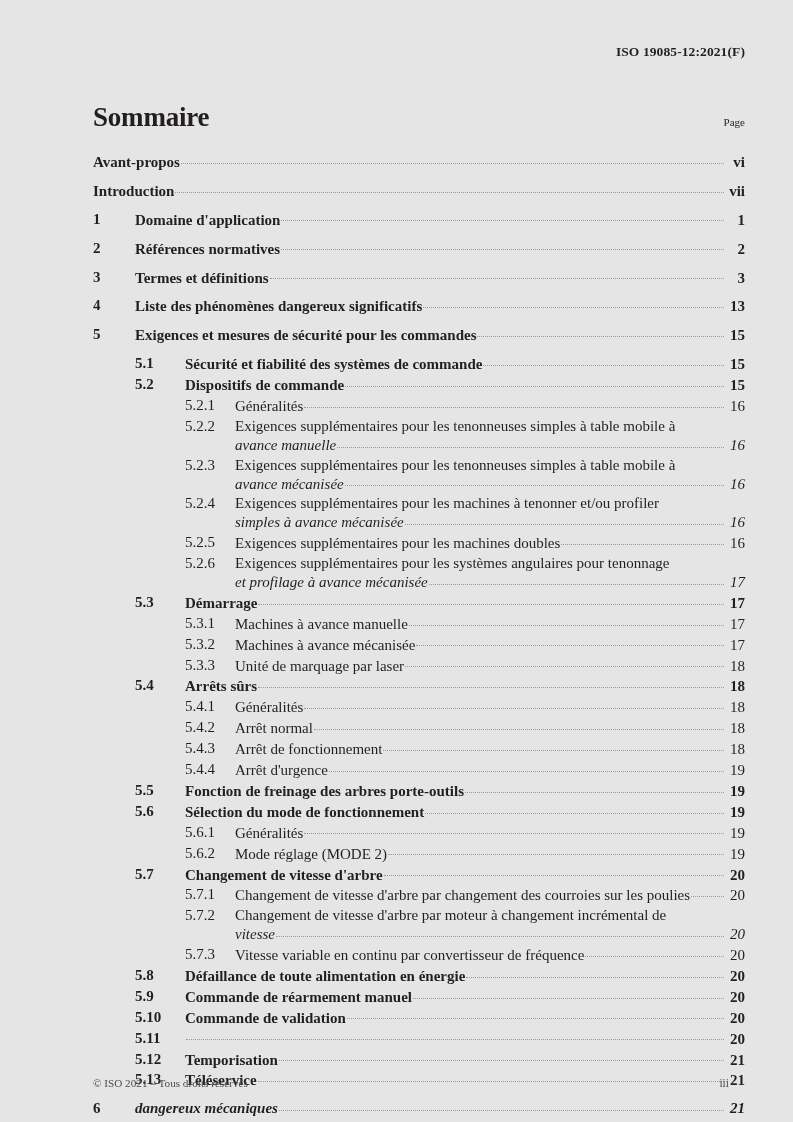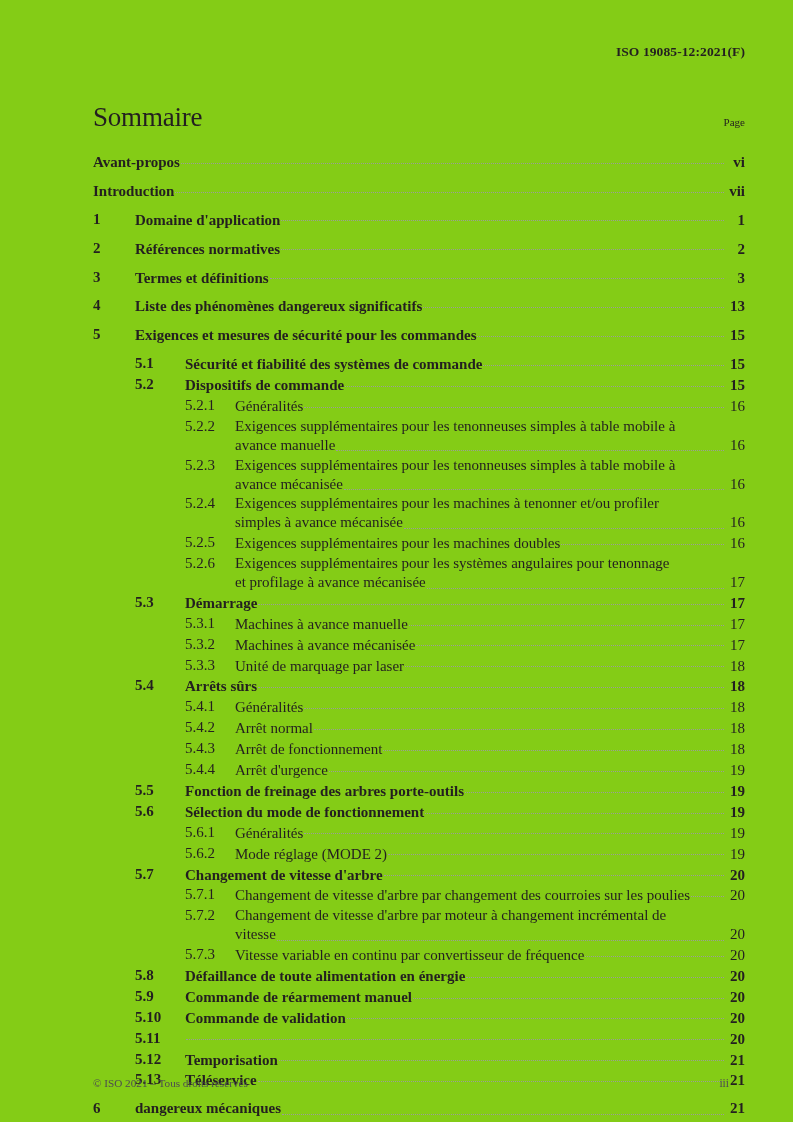--- a/index.html
+++ b/index.html
@@ -10,21 +10,21 @@
   }
   body {
     font-family: "Liberation Serif", "DejaVu Serif", serif;
     color: #231f20;
   }
   .page {
     position: relative;
     width: 793px;
     height: 1122px;
     margin: 0 auto;
-    background: #84cc16;
+    background: #e5e5e5;
     overflow: hidden;
     box-sizing: border-box;
   }
 
   
   .doc-header {
     position: absolute;
     top: 44px;
     left: 93px;
     right: 48px;
@@ -40,21 +40,21 @@
     position: absolute;
     top: 104px;
     left: 93px;
     right: 48px;
     display: flex;
     align-items: baseline;
     justify-content: space-between;
   }
   .toc-title {
     font-size: 27px;
-    font-weight: normal;
+    font-weight: bold;
     letter-spacing: -0.2px;
     line-height: 1;
     color: #231f20;
   }
   .page-label {
     font-size: 11px;
     color: #231f20;
     line-height: 1;
   }
 
@@ -117,22 +117,23 @@
     white-space: nowrap;
   }
 
   
   .toc-row.wrapped {
     flex-wrap: wrap;
   }
   .wrapped .entry { display: block; }
   .wrapped .cont {
     display: flex;
-    align-items: flex-end;
+    align-items: flex-start;
     width: 100%;
+    font-style: italic;
   }
 
   
   .lvl0 {           
     font-weight: bold;
     margin-bottom: 9px;
   }
   .lvl0 .num { flex-basis: 0px; padding-right: 0; }
 
   .lvl1 {           

